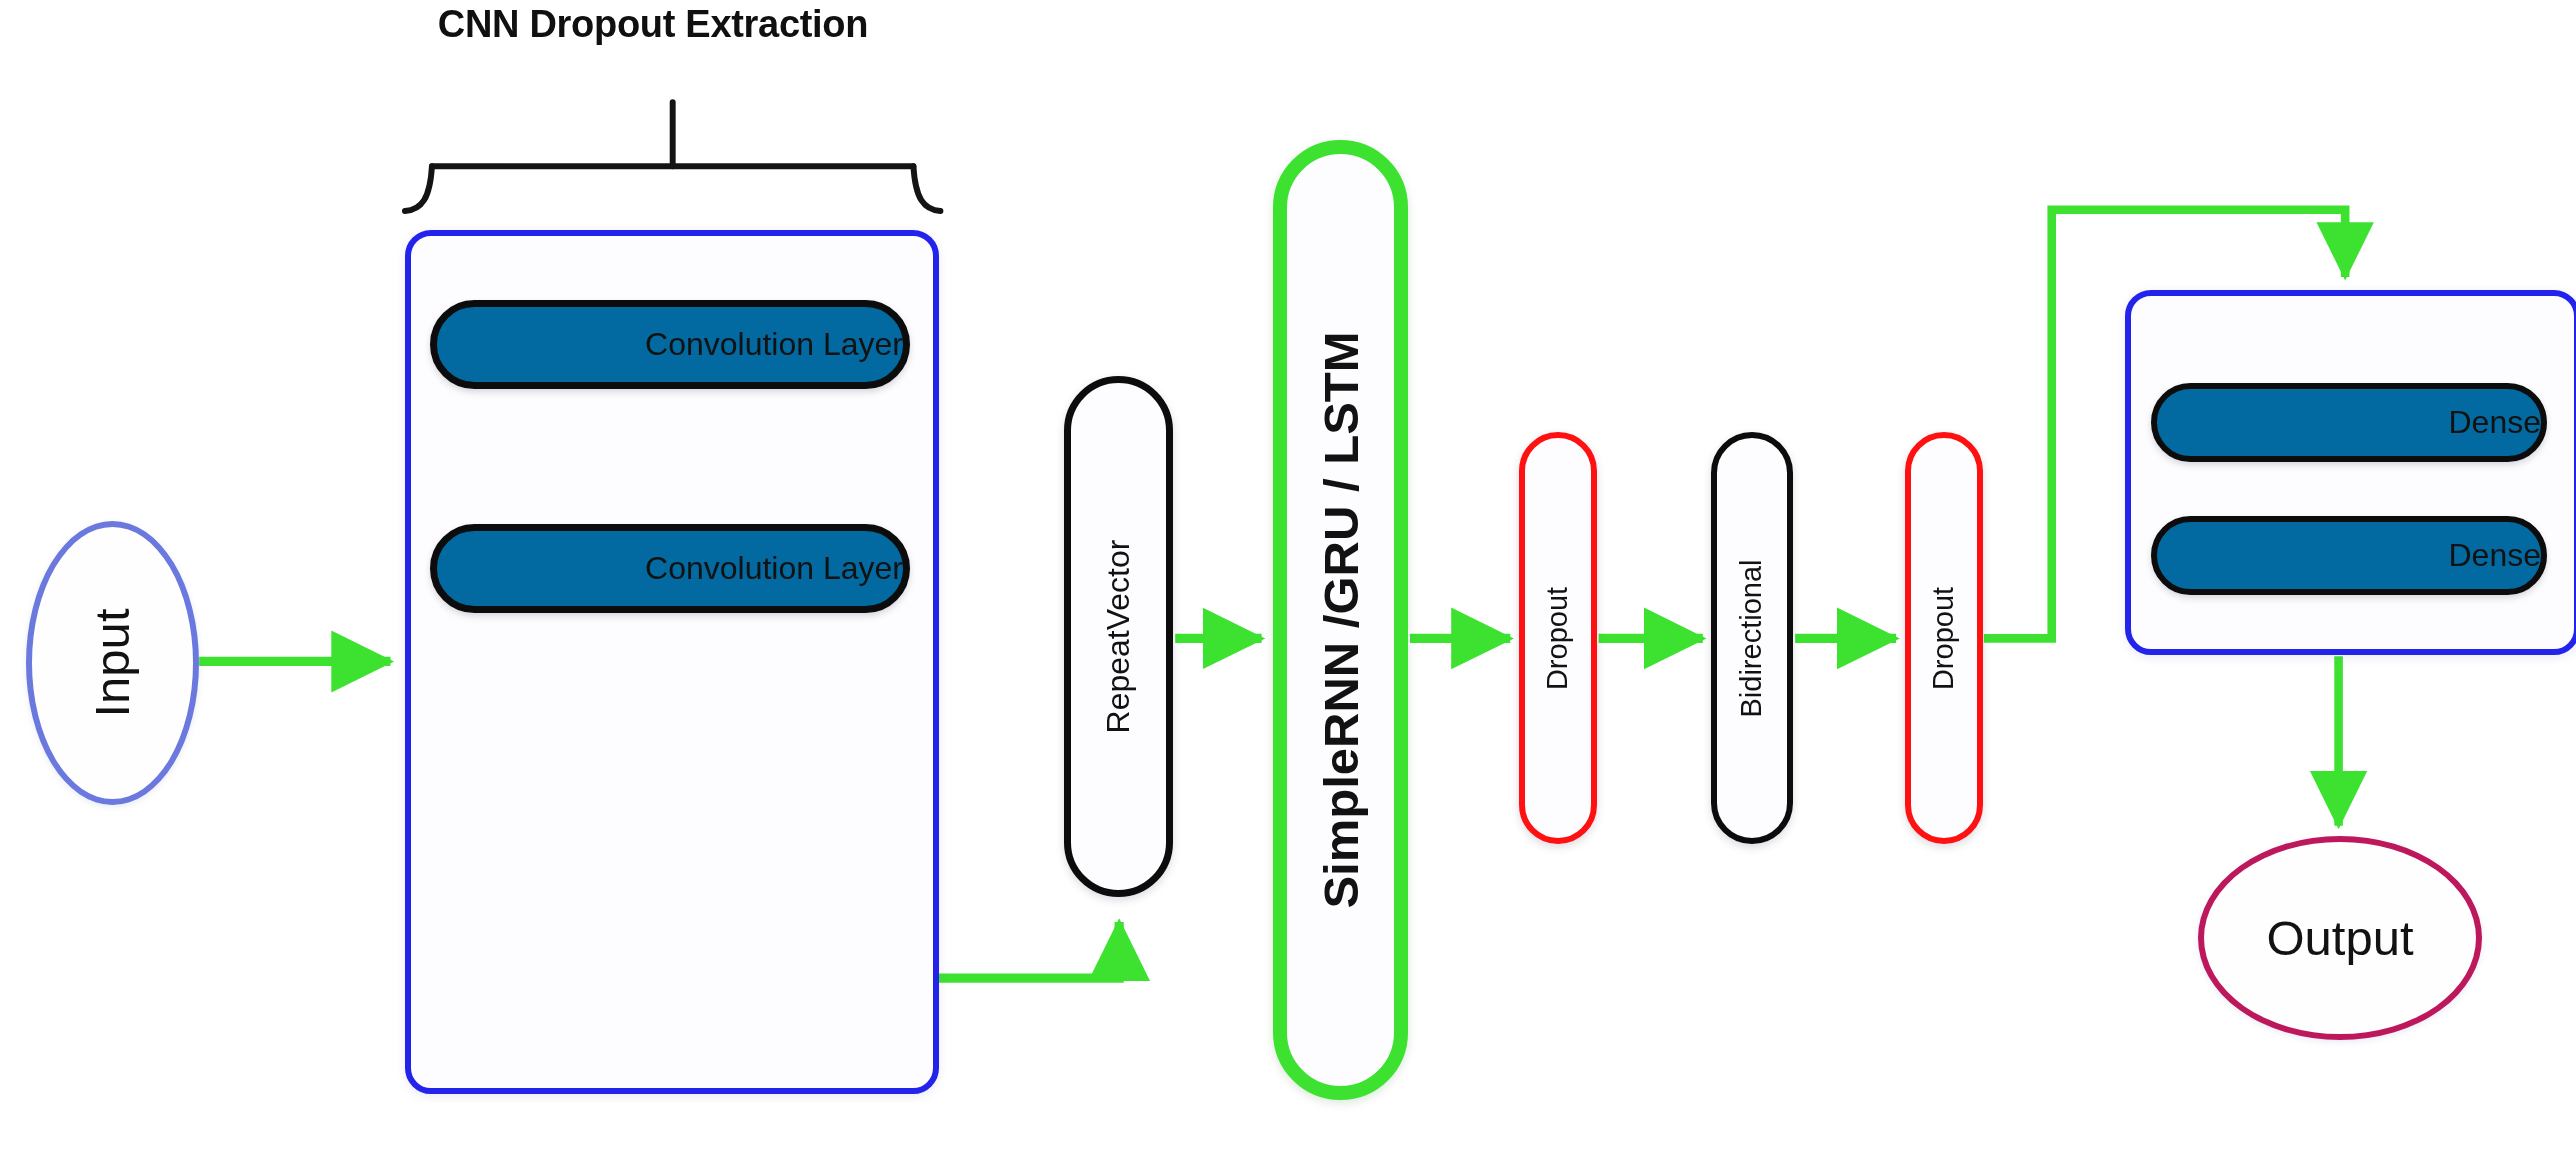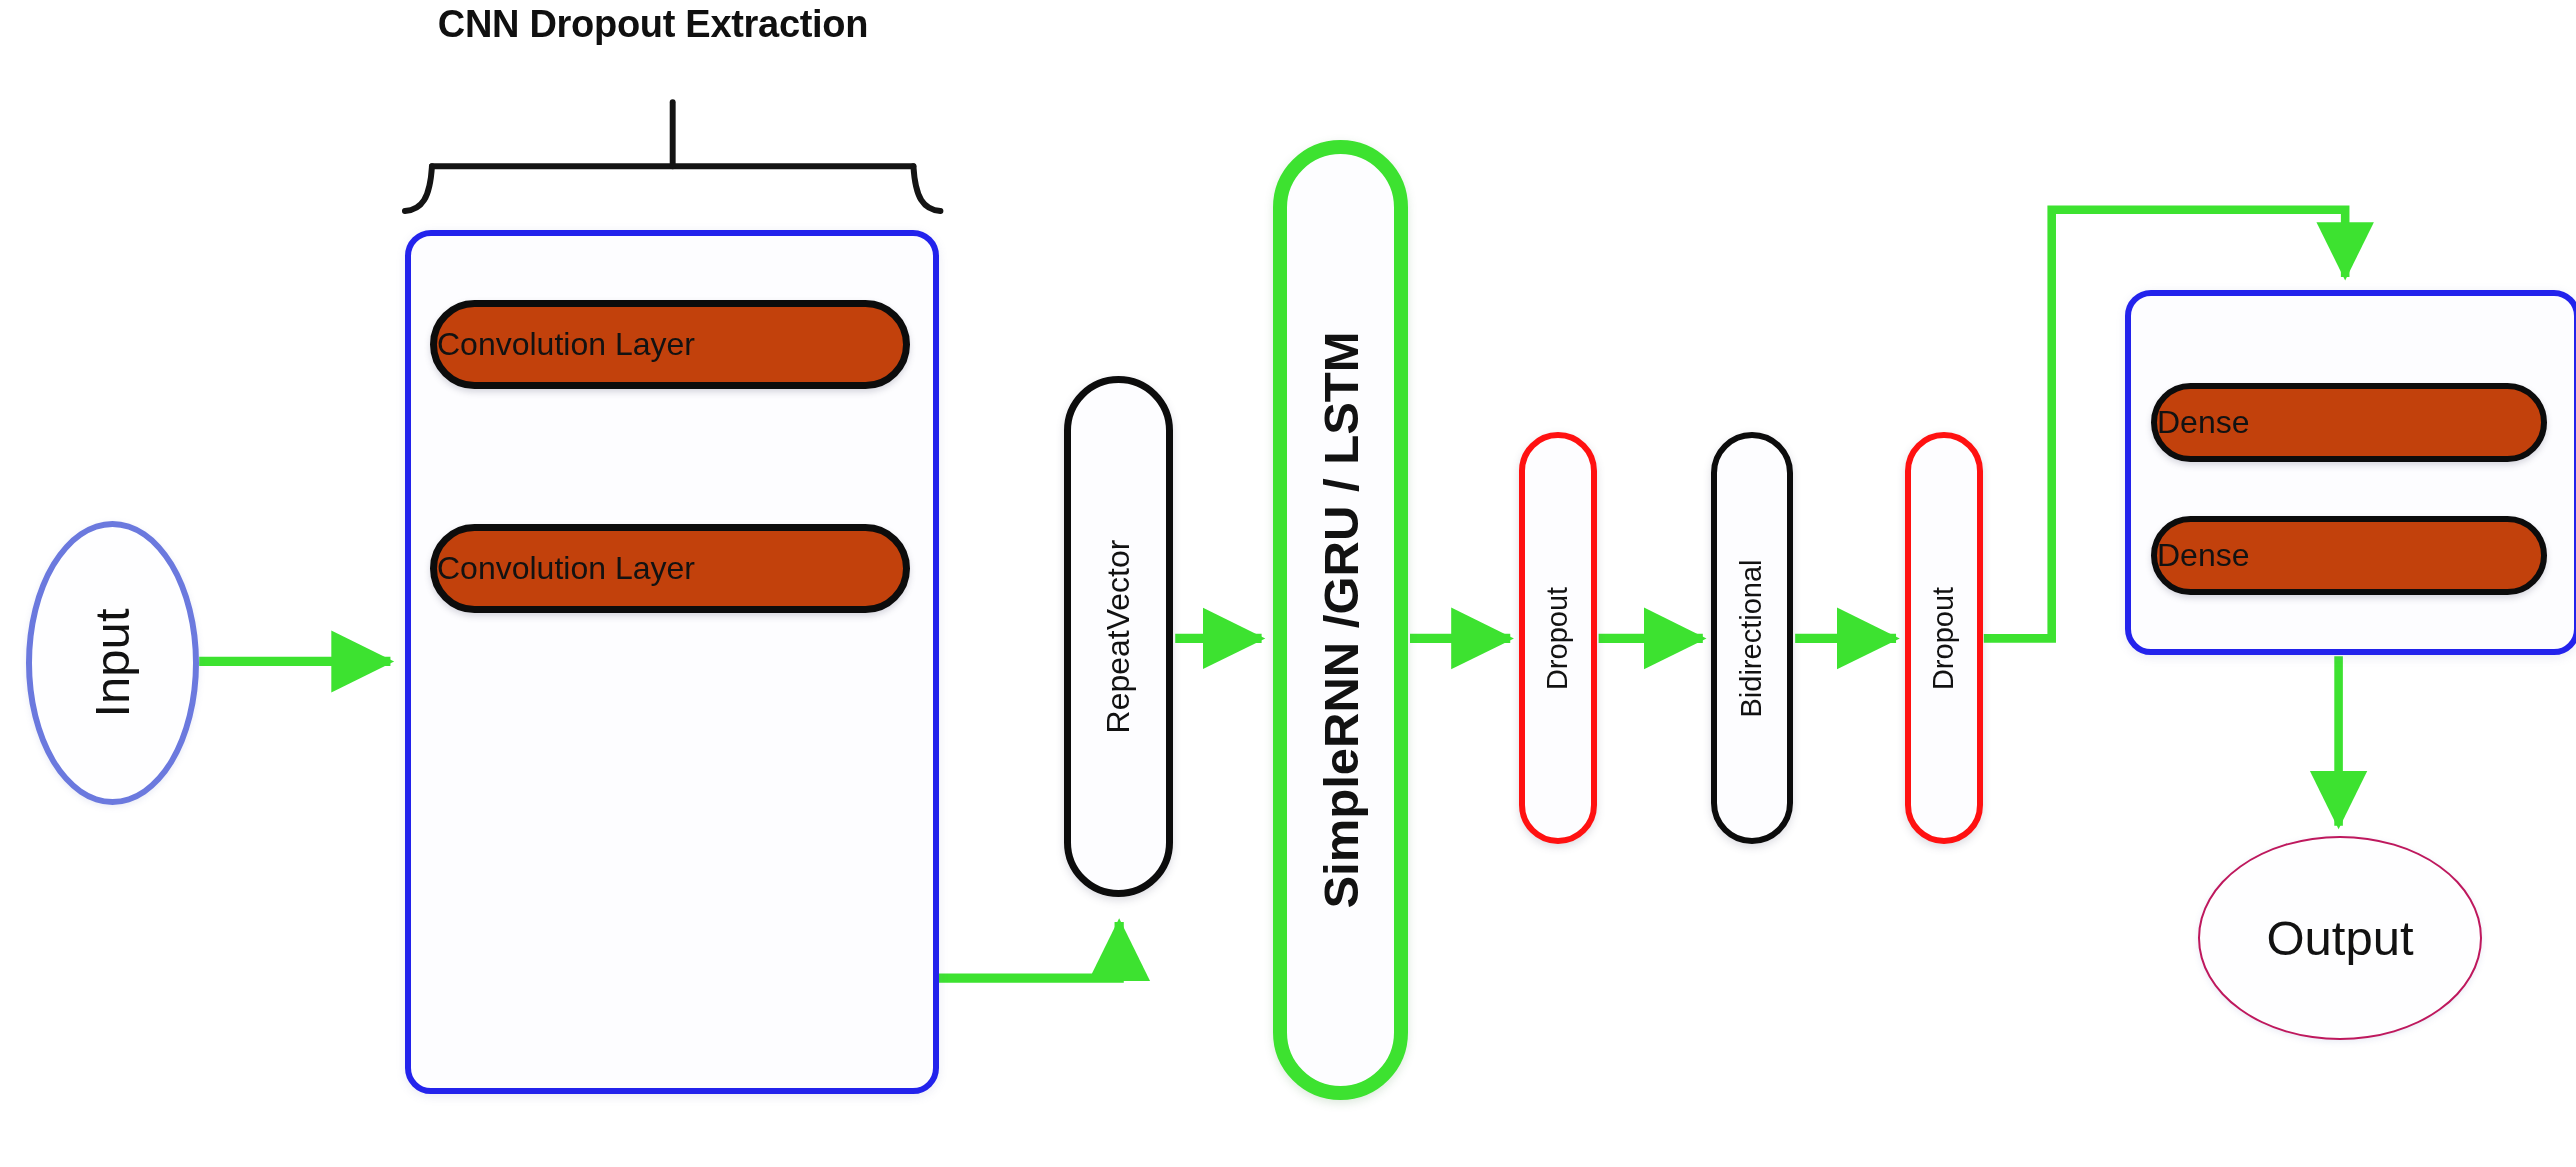--- a/index.html
+++ b/index.html
@@ -70,21 +70,21 @@
   #input-node .lbl {
     font-size: 49px;
     transform: rotate(-90deg);
   }
 
   #output-node {
     left: 2198px;
     top: 836px;
     width: 284px;
     height: 204px;
-    border: 2px solid #be185d;
+    border: 6px solid #be185d;
   }
   #output-node .lbl {
     font-size: 49px;
   }
 
   
   .group-box {
     position: absolute;
     box-sizing: border-box;
     background: #fdfdff;
@@ -104,25 +104,25 @@
     width: 455px;
     height: 365px;
     border: 6.6px solid #2323EC;
     border-radius: 26px;
   }
 
   
   .pill-h {
     position: absolute;
     box-sizing: border-box;
-    background: #c2410c;
+    background: #0369a1;
     border-radius: 659px;
     display: flex;
     align-items: center;
-    justify-content: flex-start;
+    justify-content: flex-end;
     box-shadow: 0 3.3px 6.6px rgba(80,80,110,0.22);
   }
   .pill-h .lbl {
     font-family: "Liberation Sans", sans-serif;
     font-size: 32px;
     color: #121212;
     white-space: nowrap;
   }
   .pill-black { border: 7.3px solid #0C0C0C; }
 

